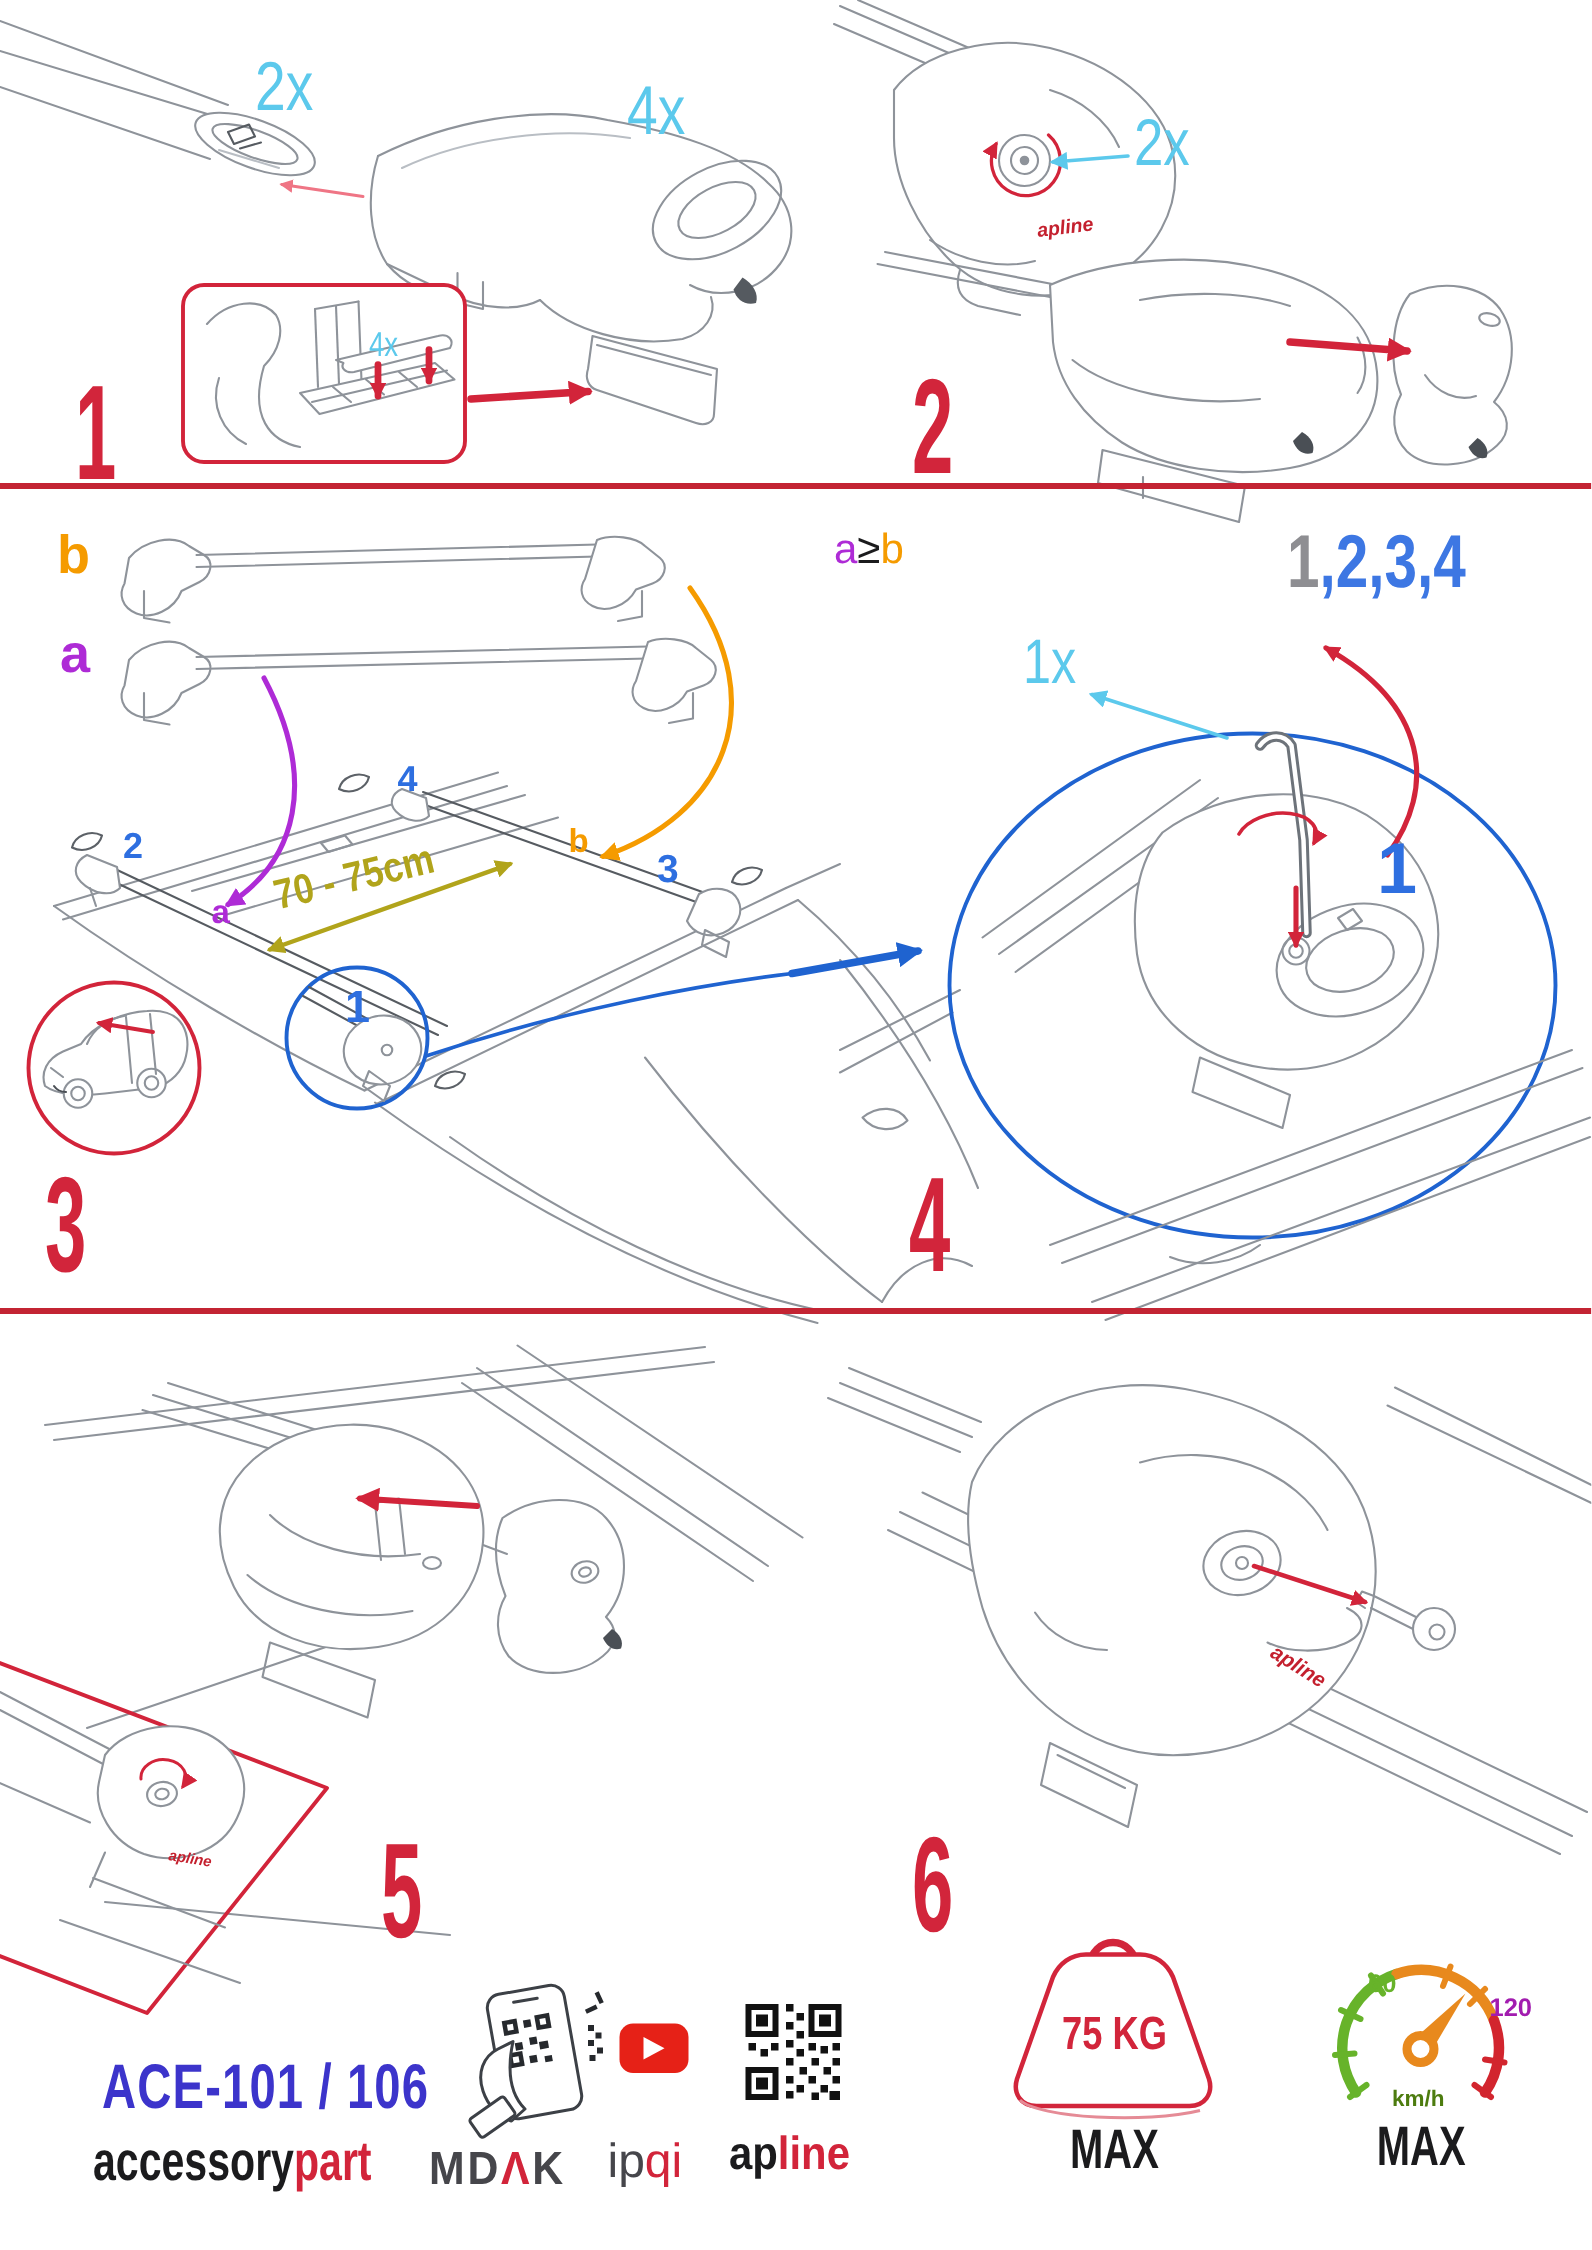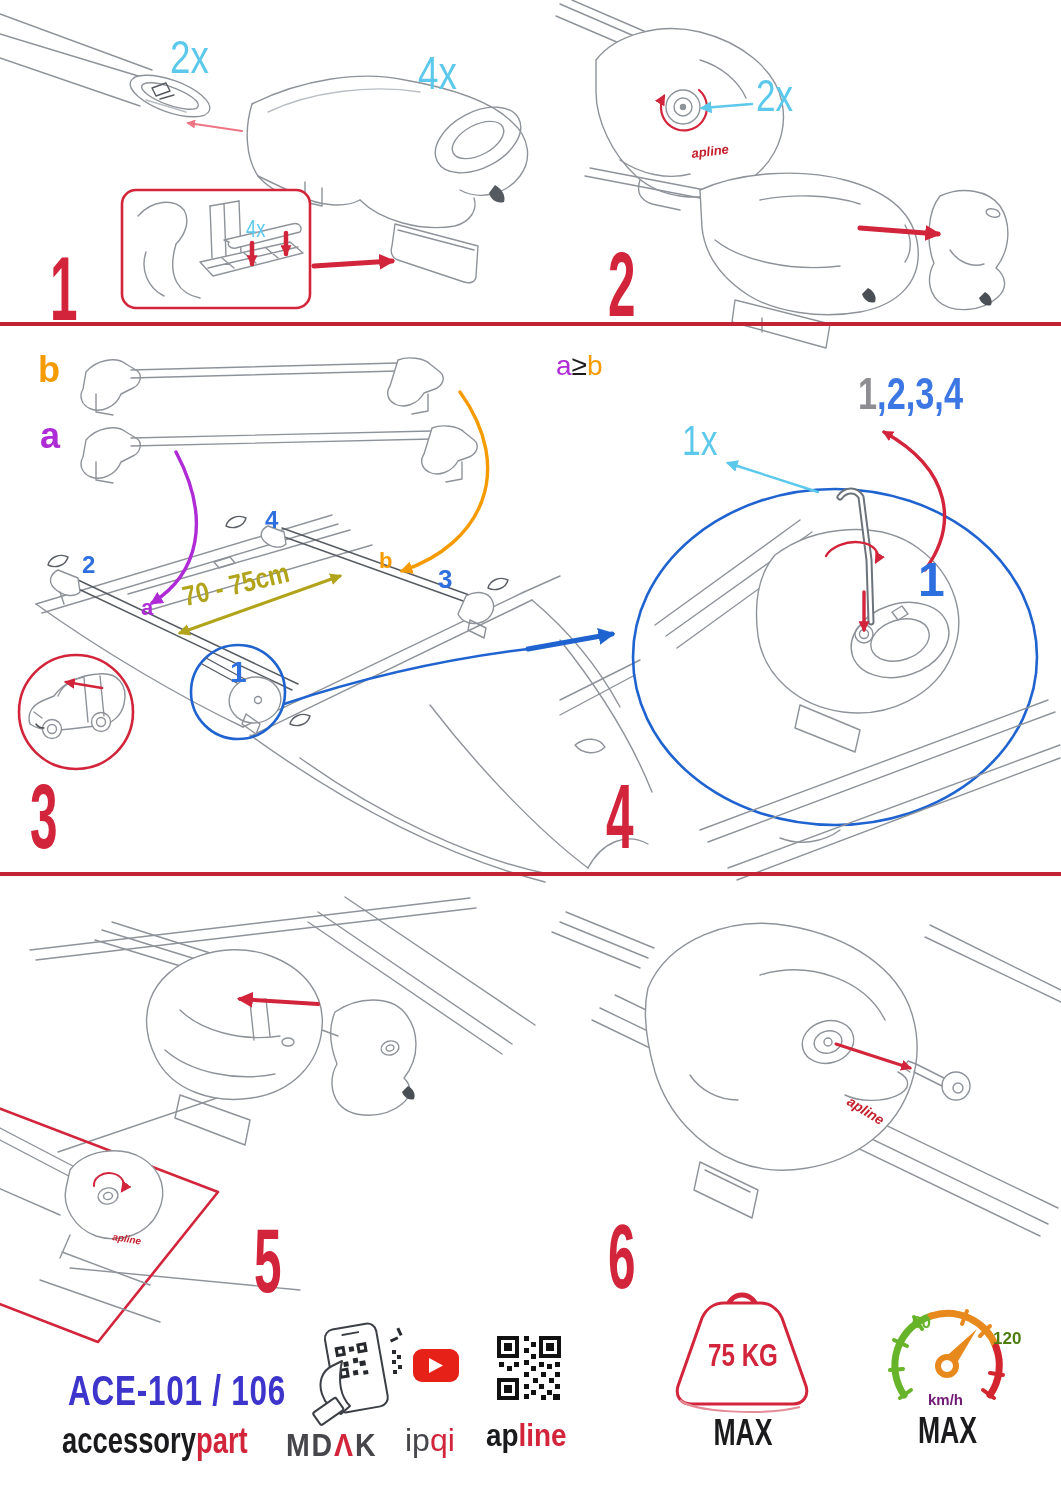--- a/index.html
+++ b/index.html
@@ -14,22 +14,22 @@
   .olive{color:#b1a41b;}
   .cond-narrow{transform:scaleX(.78);transform-origin:left top;display:inline-block;}
   .footer-code{color:#3c34cb;font-weight:700;font-size:42px;transform:scaleX(.75);transform-origin:left top;letter-spacing:1px;}
   .footer-brand{font-size:37px;font-weight:700;transform:scaleX(.74);transform-origin:left top;letter-spacing:0;}
   .logo-mdak{font-size:31px;font-weight:700;color:#46464b;letter-spacing:2px;transform:scaleX(.92);transform-origin:left top;}
   .logo-ipqi{font-size:32px;font-weight:400;color:#46464b;}
   .logo-apline{font-size:31px;font-weight:700;color:#1b1b1d;transform:scaleX(.9);transform-origin:left top;}
   .red{color:#d2243a;}
   .maxlbl{font-size:37px;font-weight:700;color:#1b1b1d;transform:scaleX(.72);transform-origin:center top;text-align:center;}
   .speed-lo{color:#67b32a;font-weight:700;font-size:17px;}
-  .speed-hi{color:#4d7c0f;font-weight:700;font-size:17px;}
-  .speed-unit{color:#701a75;font-size:15px;font-weight:700;}
+  .speed-hi{color:#a21caf;font-weight:700;font-size:17px;}
+  .speed-unit{color:#4d7c0f;font-size:15px;font-weight:700;}
   .weight-val{color:#d2253b;font-weight:700;font-size:31px;transform:scaleX(.78);transform-origin:center top;text-align:center;}
 </style>
 </head>
 <body>
 
 <div class="canvas">
 
 <svg class="art" width="1061" height="1500" viewBox="0 0 1061 1500">
   <defs>
     <marker id="mRed" viewBox="0 0 10 10" refX="8" refY="5" markerWidth="11" markerHeight="11" orient="auto-start-reverse" markerUnits="userSpaceOnUse">
@@ -398,21 +398,21 @@
 <div class="lbl pos" style="left:82px;top:553px;font-size:24px;">2</div>
 <div class="lbl pos" style="left:265px;top:508px;font-size:24px;">4</div>
 <div class="lbl pos" style="left:438px;top:566px;font-size:26px;">3</div>
 <div class="lbl orange" style="left:379px;top:550px;font-size:22px;font-weight:700;">b</div>
 <div class="lbl purple" style="left:141px;top:597px;font-size:22px;font-weight:700;">a</div>
 <div class="lbl olive" style="left:180px;top:584px;font-size:28px;font-weight:700;transform:rotate(-13.5deg) scaleX(.85);transform-origin:left top;">70 - 75cm</div>
 <div class="lbl pos" style="left:230px;top:657px;font-size:30px;">1</div>
 <div class="lbl stepnum" style="left:30px;top:772px;">3</div>
 
 <div class="lbl" style="left:556px;top:352px;font-size:28px;font-weight:400;"><span class="purple">a</span><span class="ink">≥</span><span class="orange">b</span></div>
-<div class="lbl" style="left:858px;top:372px;font-size:44px;font-weight:700;"><span class="cond-narrow"><span style="color:#8e8e92;">1</span><span style="color:#3d77e3;">,2,3,4</span></span></div>
+<div class="lbl" style="left:858px;top:349px;font-size:50px;font-weight:700;"><span class="cond-narrow"><span style="color:#8e8e92;">1</span><span style="color:#3d77e3;">,2,3,4</span></span></div>
 <div class="lbl qty" style="left:682px;top:420px;font-size:42px;">1x</div>
 <div class="lbl pos" style="left:918px;top:556px;font-size:48px;">1</div>
 <div class="lbl stepnum" style="left:606px;top:772px;">4</div>
 
 <div class="lbl stepnum" style="left:254px;top:1216px;">5</div>
 <div class="lbl stepnum" style="left:608px;top:1212px;">6</div>
 
 <div class="lbl footer-code" style="left:68px;top:1370px;">ACE-101 / 106</div>
 <div class="lbl footer-brand" style="left:62px;top:1422px;"><span class="ink">accessory</span><span class="red">part</span></div>
 <div class="lbl logo-mdak" style="left:286px;top:1430px;"><span>MD</span><span class="red">Λ</span><span>K</span></div>

